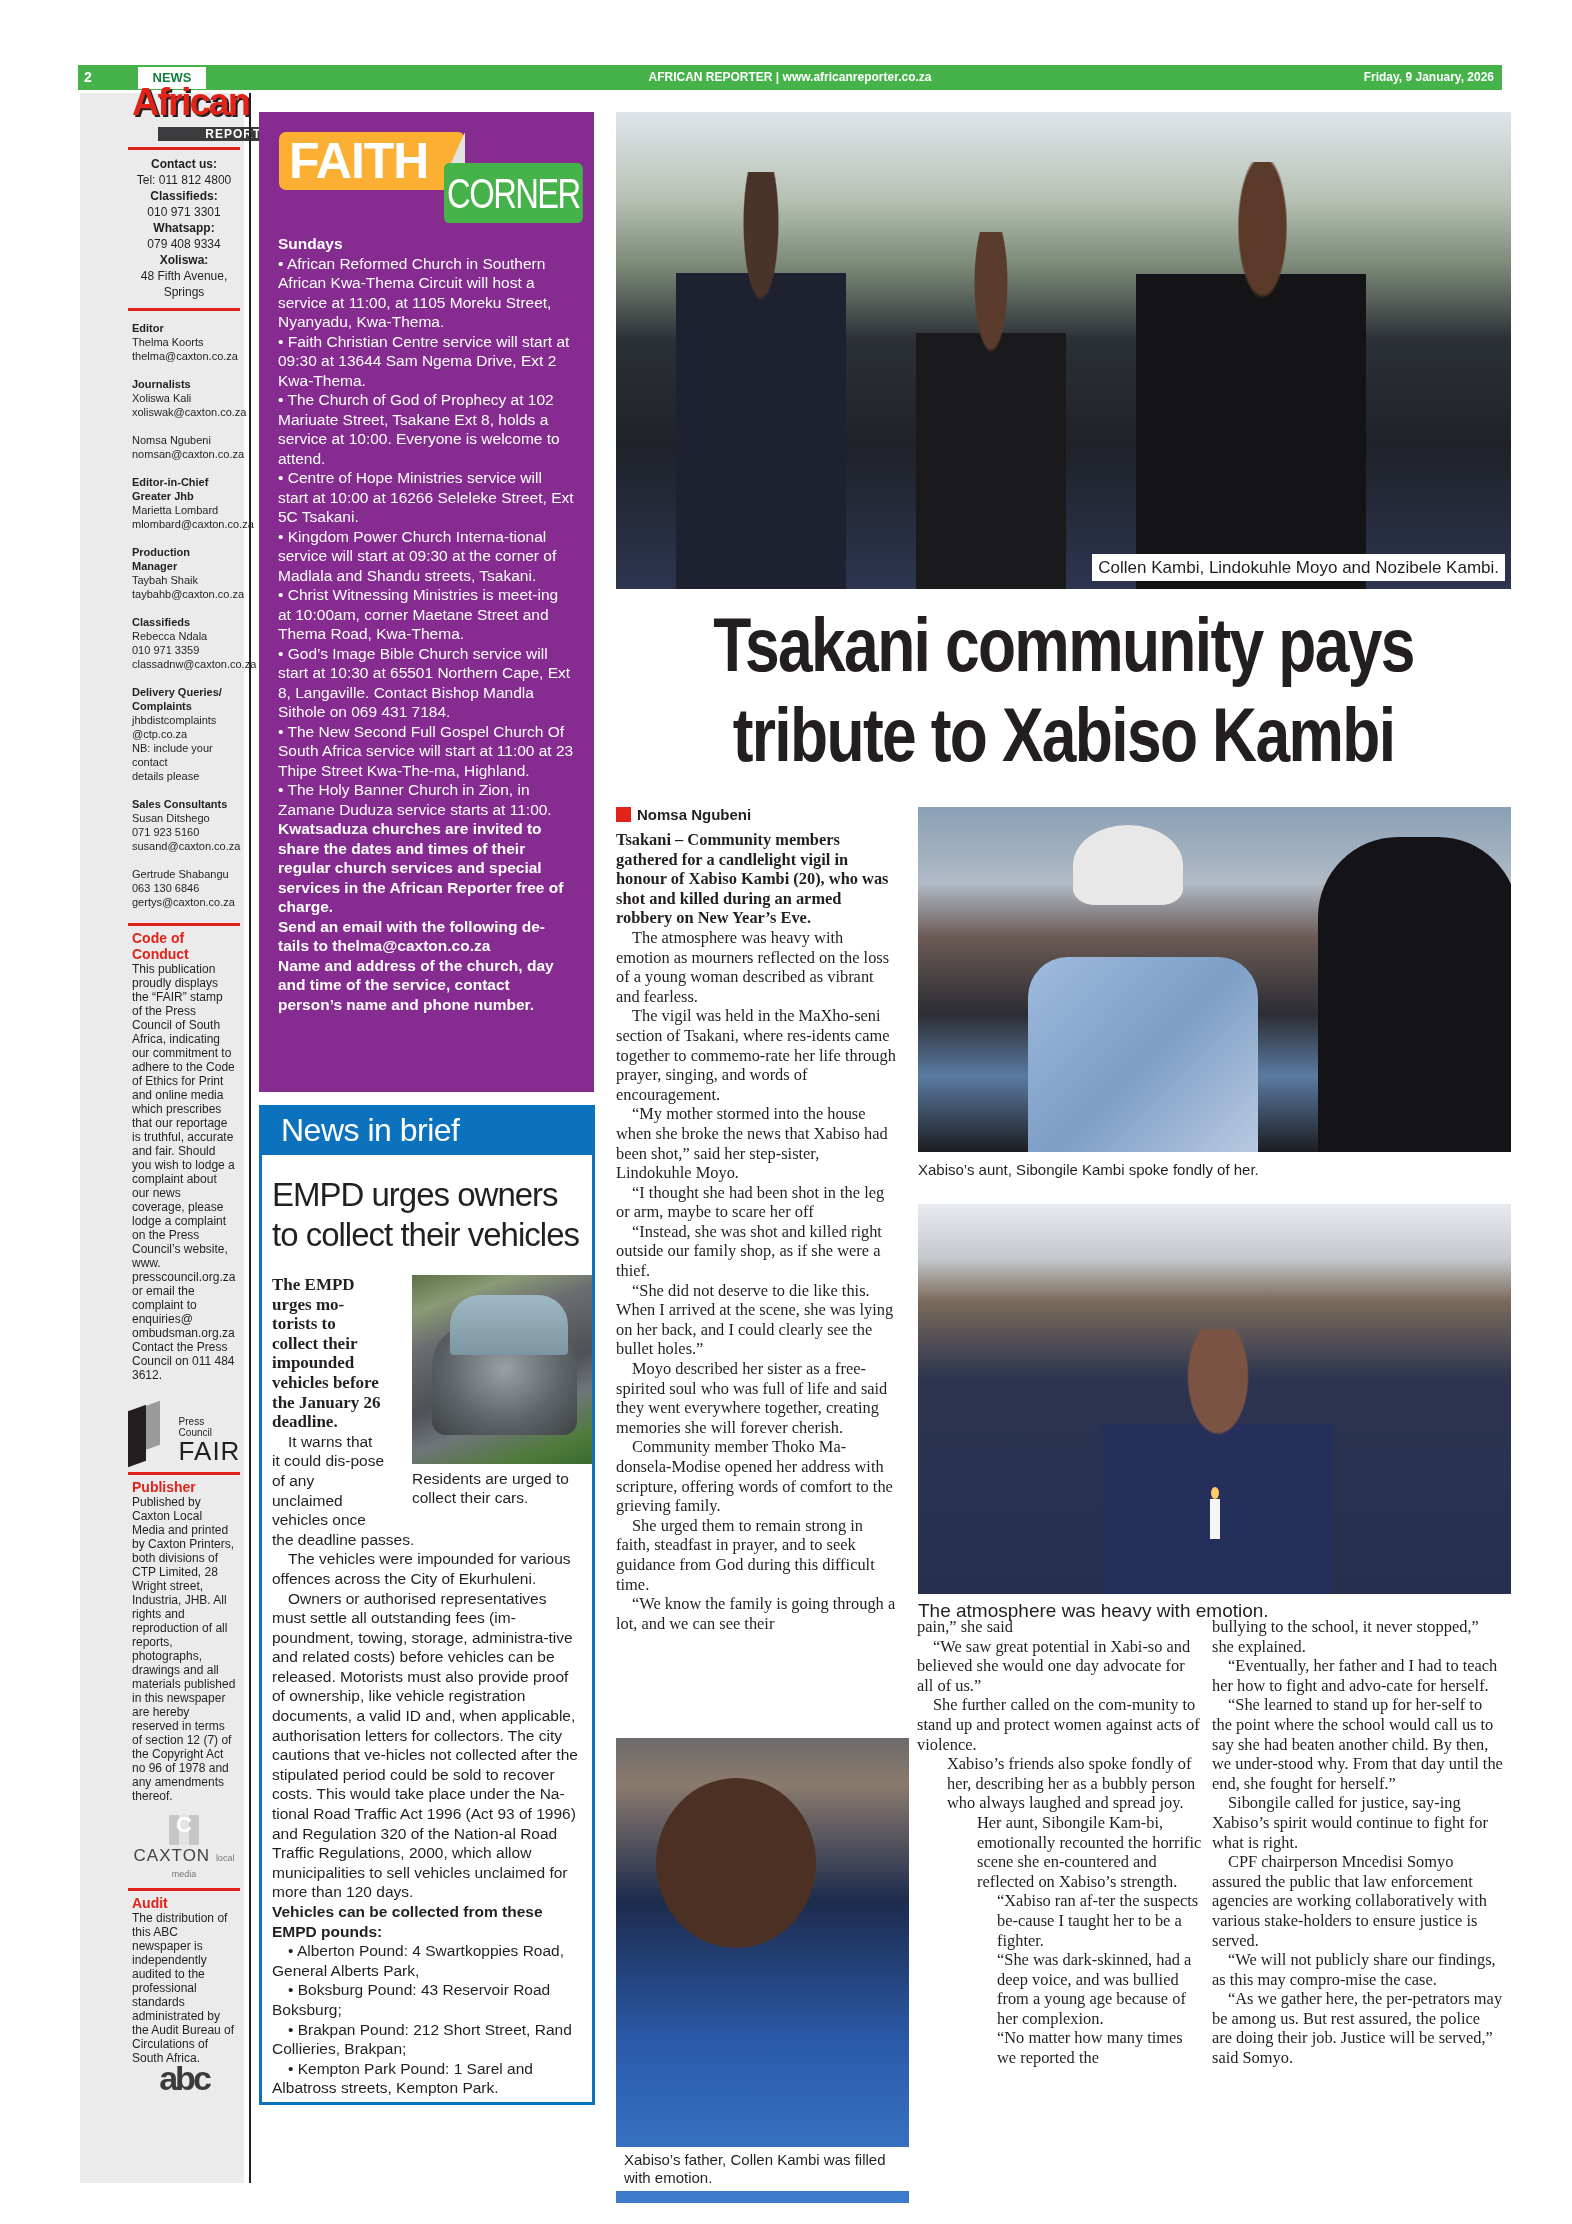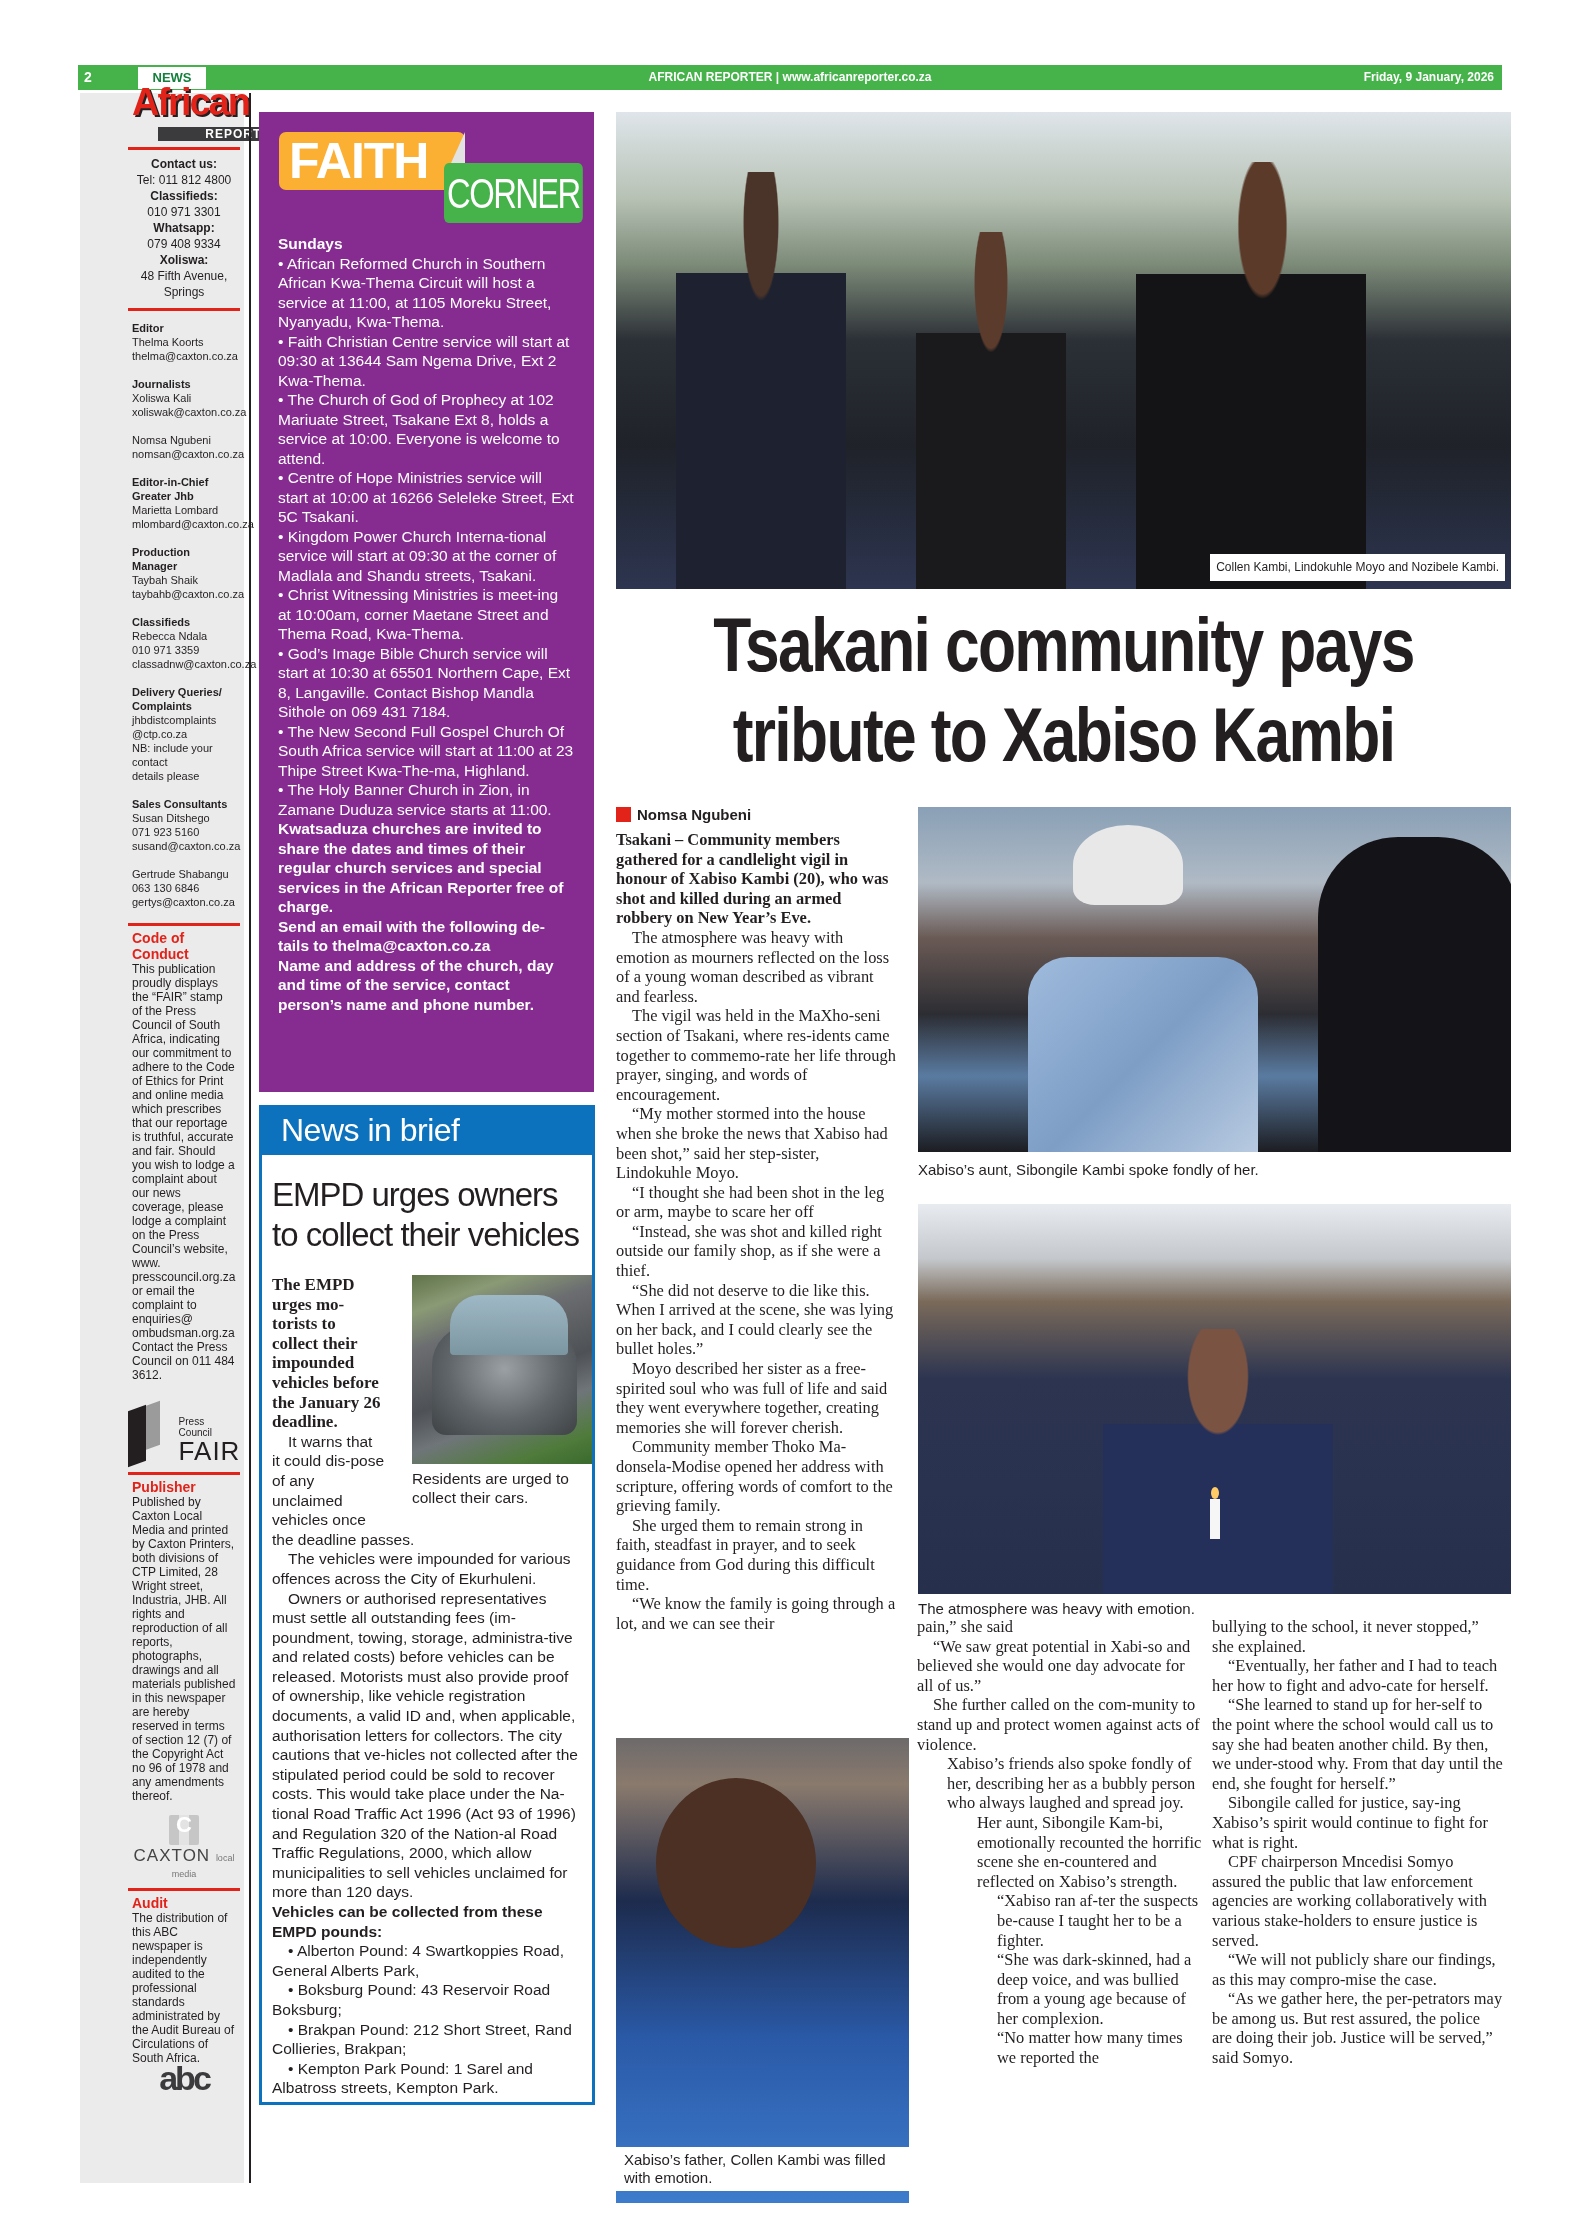--- a/index.html
+++ b/index.html
@@ -61,42 +61,42 @@
   .nib .photo .wind { position: absolute; left: 38px; top: 20px; width: 118px; height: 60px; background: linear-gradient(180deg, #9fb8c5, #7c96a1); border-radius: 30px 30px 4px 4px; }
   .nib .caption { position: absolute; left: 140px; top: 194px; width: 180px; font-size: 15.5px; line-height: 19px; }
   .nib .ind { text-indent: 16px; }
   .nib .bold { font-weight: bold; }
 
   
   .mainphoto { position: absolute; left: 616px; top: 112px; width: 895px; height: 477px; background: linear-gradient(180deg, #dfe5ea 0%, #b7c2b5 18%, #7c8a78 32%, #2b2f36 48%, #1f2229 70%, #2d3550 100%); overflow: hidden; }
   .mainphoto .p1 { position: absolute; left: 60px; top: 60px; width: 170px; height: 420px; background: radial-gradient(ellipse at 50% 12%, #4a3328 0 14%, transparent 15%), linear-gradient(180deg, transparent 0 24%, #1e2230 24% 100%); }
   .mainphoto .p2 { position: absolute; left: 300px; top: 120px; width: 150px; height: 360px; background: radial-gradient(ellipse at 50% 14%, #5a3b2c 0 15%, transparent 16%), linear-gradient(180deg, transparent 0 28%, #1a1a1d 28% 100%); }
   .mainphoto .p3 { position: absolute; left: 520px; top: 50px; width: 230px; height: 430px; background: radial-gradient(ellipse at 55% 15%, #5b3a2a 0 13%, transparent 14%), linear-gradient(180deg, transparent 0 26%, #141416 26% 100%); }
-  .mainphoto .cap { position: absolute; right: 6px; bottom: 8px; background: #fff; padding: 4px 6px; font-size: 12px; line-height: 19px; color: #231f20; }
+  .mainphoto .cap { position: absolute; right: 6px; bottom: 8px; background: #fff; padding: 4px 6px; font-size: 17px; line-height: 19px; color: #231f20; }
 
   .headline { position: absolute; left: 616px; top: 600px; width: 895px; text-align: center; font-family: "Liberation Sans", sans-serif; font-weight: bold; font-size: 76px; line-height: 90px; color: #231f20; letter-spacing: -2px; transform: scaleX(0.82); transform-origin: center; }
 
   .byline { position: absolute; left: 616px; top: 806px; font-size: 15px; font-weight: bold; display: flex; align-items: center; gap: 6px; }
   .byline .sq { width: 15px; height: 15px; background: #e2231a; }
 
   .col1 { position: absolute; left: 616px; top: 830px; width: 280px; font-family: "Liberation Serif", serif; font-size: 16.4px; line-height: 19.6px; color: #231f20; }
   .col1 .intro { font-weight: bold; }
   .ind { text-indent: 16px; }
 
   .photo2 { position: absolute; left: 918px; top: 807px; width: 593px; height: 345px; background: linear-gradient(180deg, #8aa0b6 0%, #b0bac5 22%, #6a5a55 38%, #2c2d33 60%, #5a7ba1 78%, #1c1d22 100%); overflow: hidden; }
   .photo2 .hat { position: absolute; left: 155px; top: 18px; width: 110px; height: 80px; background: #e8e8e8; border-radius: 50% 50% 20% 20%; }
   .photo2 .dress { position: absolute; left: 110px; top: 150px; width: 230px; height: 200px; background: linear-gradient(135deg, #9fbbdd, #7e9ec6 50%, #b9cbe1); border-radius: 40px 40px 0 0; }
   .photo2 .right { position: absolute; left: 400px; top: 30px; width: 200px; height: 320px; background: #141418; border-radius: 80px 80px 0 0; }
   .cap2 { position: absolute; left: 918px; top: 1161px; font-size: 15px; color: #231f20; }
 
   .photo3 { position: absolute; left: 918px; top: 1204px; width: 593px; height: 390px; background: linear-gradient(180deg, #e8ebef 0%, #c4c8cc 14%, #7a6a5a 25%, #2c3450 45%, #26304d 100%); overflow: hidden; }
   .photo3 .woman { position: absolute; left: 185px; top: 125px; width: 230px; height: 265px; background: radial-gradient(ellipse at 50% 18%, #7a5342 0 18%, transparent 19%), linear-gradient(180deg, transparent 0 36%, #24305a 36% 100%); }
   .photo3 .candle { position: absolute; left: 292px; top: 295px; width: 10px; height: 40px; background: #f6f6f6; }
   .photo3 .flame { position: absolute; left: 293px; top: 283px; width: 8px; height: 12px; background: #ffcc66; border-radius: 50%; }
-  .cap3 { position: absolute; left: 918px; top: 1600px; font-size: 15px; color: #231f20; }
+  .cap3 { position: absolute; left: 918px; top: 1600px; font-size: 19px; color: #231f20; }
 
   .photo4 { position: absolute; left: 616px; top: 1738px; width: 293px; height: 465px; background: linear-gradient(180deg, #6d6a6b 0%, #8a7a6d 10%, #1d2b4d 35%, #2a5aa8 65%, #3d7ccc 100%); overflow: hidden; }
   .photo4 .head { position: absolute; left: 40px; top: 40px; width: 160px; height: 170px; background: #4b3023; border-radius: 50%; }
   .photo4 .cap { position: absolute; left: 0; bottom: 12px; background: #fff; padding: 4px 8px; font-size: 15px; line-height: 18px; color: #231f20; }
   .col3 { position: absolute; left: 917px; top: 1617px; width: 285px; font-family: "Liberation Serif", serif; font-size: 16.4px; line-height: 19.6px; color: #231f20; }
   .col4 { position: absolute; left: 1212px; top: 1617px; width: 292px; font-family: "Liberation Serif", serif; font-size: 16.4px; line-height: 19.6px; color: #231f20; }
 </style>
 </head>
 <body>
 

